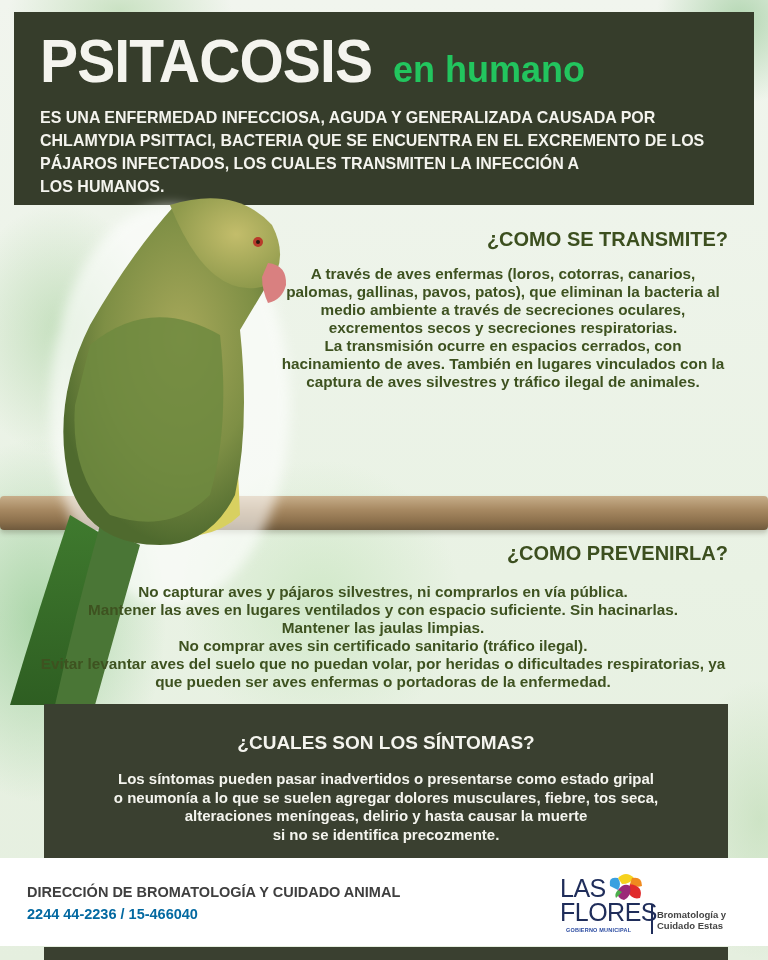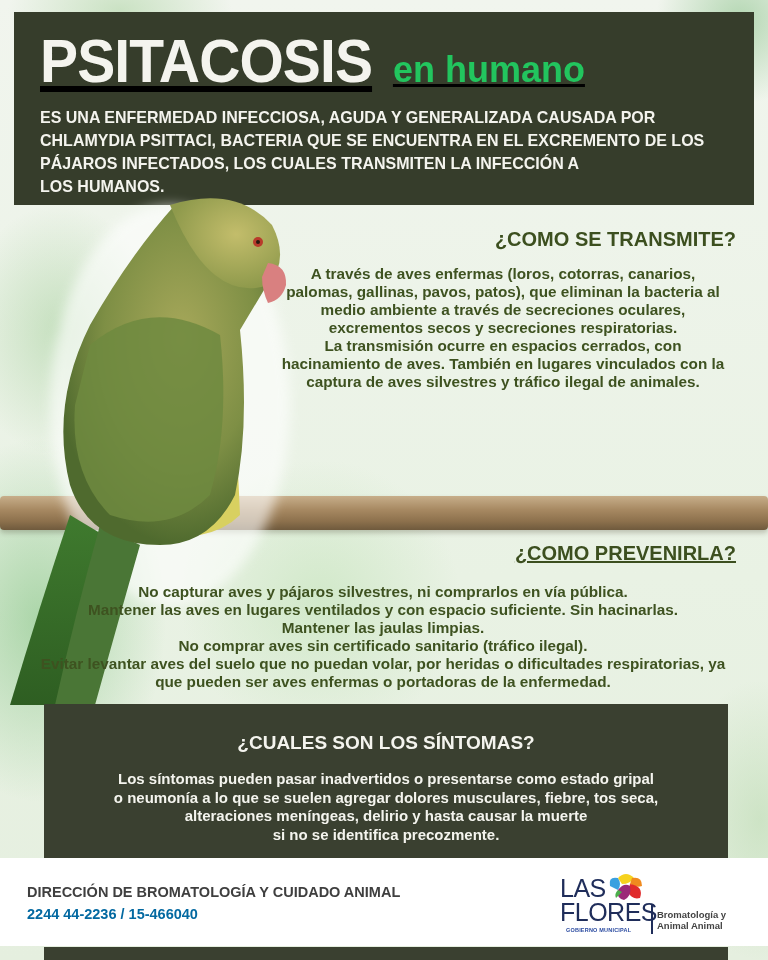--- a/index.html
+++ b/index.html
@@ -16,21 +16,21 @@
       radial-gradient(ellipse 120px 120px at 740px 20px, rgba(130,190,130,0.55), transparent 70%),
       radial-gradient(ellipse 160px 80px at 120px 10px, rgba(170,210,160,0.55), transparent 70%),
       radial-gradient(ellipse 200px 200px at 320px 600px, rgba(190,225,180,0.55), transparent 70%),
       radial-gradient(ellipse 120px 200px at 760px 820px, rgba(180,215,170,0.5), transparent 70%),
       linear-gradient(180deg, #f1f5ee 0%, #e9f2e4 60%, #e5efdf 100%);
   }
   .header {
     position: absolute; left: 14px; top: 12px; width: 740px; height: 193px;
     background: #363d2b;
   }
-  .title-row { position: absolute; left: 26px; top: 18px; display: flex; align-items: baseline; text-decoration: underline; }
+  .title-row { position: absolute; left: 26px; top: 18px; display: flex; align-items: baseline; }
   .title-main {
     font-family: "Liberation Sans", sans-serif; font-weight: 700;
     font-size: 62px; color: #f4f4ee; letter-spacing: -1px;
     transform: scaleX(0.92); transform-origin: left bottom; line-height: 1;
   }
   .title-sub {
     font-family: "Liberation Sans", sans-serif; font-weight: 700;
     font-size: 36px; color: #22c55e; margin-left: -8px; line-height: 1;
   }
   .intro {
@@ -40,21 +40,21 @@
     transform: scaleX(0.97); transform-origin: left top;
   }
   .parrot { position: absolute; left: 0; top: 185px; width: 300px; height: 520px; }
   .branch {
     position: absolute; left: 0; top: 496px; width: 768px; height: 34px;
     background: linear-gradient(180deg, #c7ae8a 0%, #a78962 40%, #8c704c 75%, #6f5a3d 100%);
     border-radius: 4px;
     box-shadow: 0 3px 5px rgba(60,50,30,0.25);
   }
   .section-title {
-    position: absolute; right: 32px;
+    position: absolute; right: 40px;
     font-family: "Liberation Sans", sans-serif; font-weight: 700;
     font-size: 20px; color: #3c4f1f;
   }
   .section-body {
     position: absolute; right: 40px; text-align: center;
     font-family: "Liberation Sans", sans-serif; font-weight: 700;
     color: #3e5220;
   }
   .transmite-body { top: 265px; width: 450px; font-size: 15.3px; line-height: 18px; }
   .transmite-body p, .prevenir-body p { margin: 0; }
@@ -158,21 +158,21 @@
   <circle cx="258" cy="57" r="5" fill="#b83b2b"></circle>
   <circle cx="258" cy="57" r="2" fill="#2a1a10"></circle>
 </svg>
 
 <div class="section-title" style="top:228px;">¿COMO SE TRANSMITE?</div>
 <div class="section-body transmite-body">
   <p>A través de aves enfermas (loros, cotorras, canarios, palomas, gallinas, pavos, patos), que eliminan la bacteria al medio ambiente a través de secreciones oculares, excrementos secos y secreciones respiratorias.</p>
   <p>La transmisión ocurre en espacios cerrados, con hacinamiento de aves. También en lugares vinculados con la captura de aves silvestres y tráfico ilegal de animales.</p>
 </div>
 
-<div class="section-title" style="top:542px;text-decoration:underline;">¿COMO PREVENIRLA?</div>
+<div class="section-title" style="top:542px;">¿COMO PREVENIRLA?</div>
 <div class="section-body prevenir-body">
   <p>No capturar aves y pájaros silvestres, ni comprarlos en vía pública.</p>
   <p>Mantener las aves en lugares ventilados y con espacio suficiente. Sin hacinarlas.</p>
   <p>Mantener las jaulas limpias.</p>
   <p>No comprar aves sin certificado sanitario (tráfico ilegal).</p>
   <p>Evitar levantar aves del suelo que no puedan volar, por heridas o dificultades respiratorias, ya que pueden ser aves enfermas o portadoras de la enfermedad.</p>
 </div>
 
 <div class="symptoms">
   <div class="symptoms-title">¿CUALES SON LOS SÍNTOMAS?</div>
@@ -195,18 +195,18 @@
       <path d="M28 6 Q38 4 38 14 Q32 16 26 12 Z" fill="#f08a1e"></path>
       <path d="M26 12 Q40 14 36 26 Q28 28 24 20 Z" fill="#e02b2b"></path>
       <path d="M14 18 Q20 10 26 14 Q28 24 20 28 Q12 26 14 18 Z" fill="#9b2a78"></path>
       <path d="M14 18 Q10 22 12 26 Q16 22 18 20 Z" fill="#4cae4c"></path>
     </svg>
     <span class="logo-flores">FLORES</span>
     <span class="logo-gob">GOBIERNO MUNICIPAL</span>
     <span class="logo-divider"></span>
     <div class="logo-subtitle">
       <div>Bromatología y</div>
-      <div>Animal Animal</div>
+      <div>Cuidado Estas</div>
     </div>
   </div>
 </div>
 
 <div class="bottom-strip"></div>
 
 </body></html>

